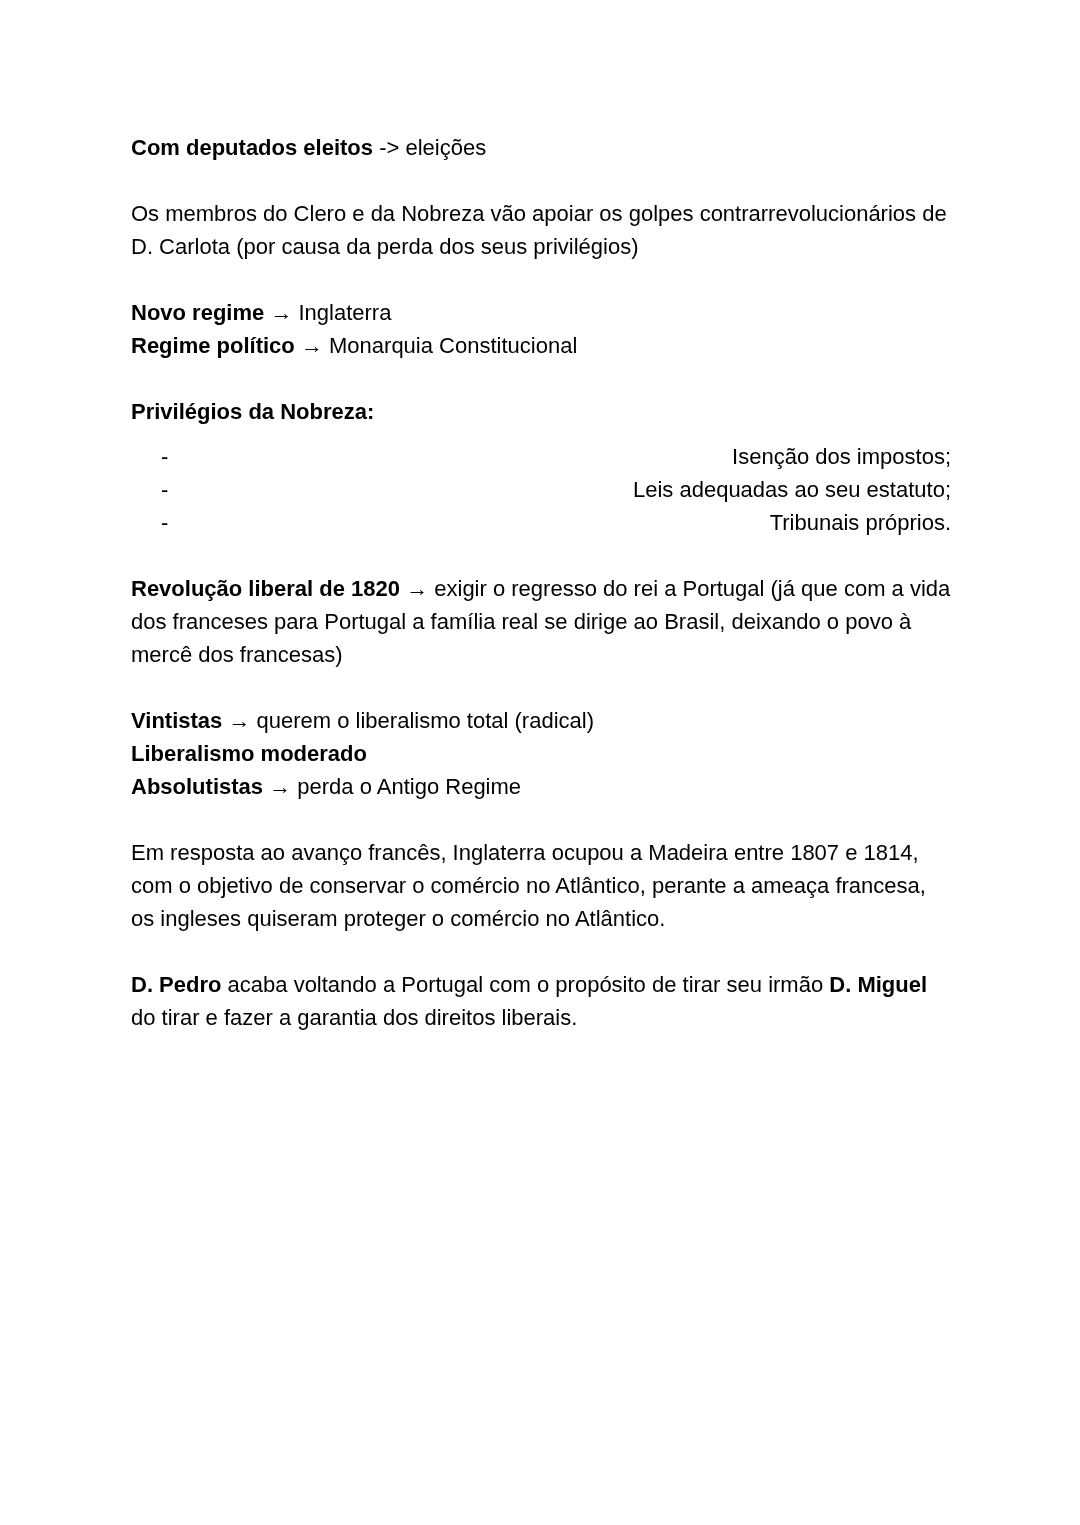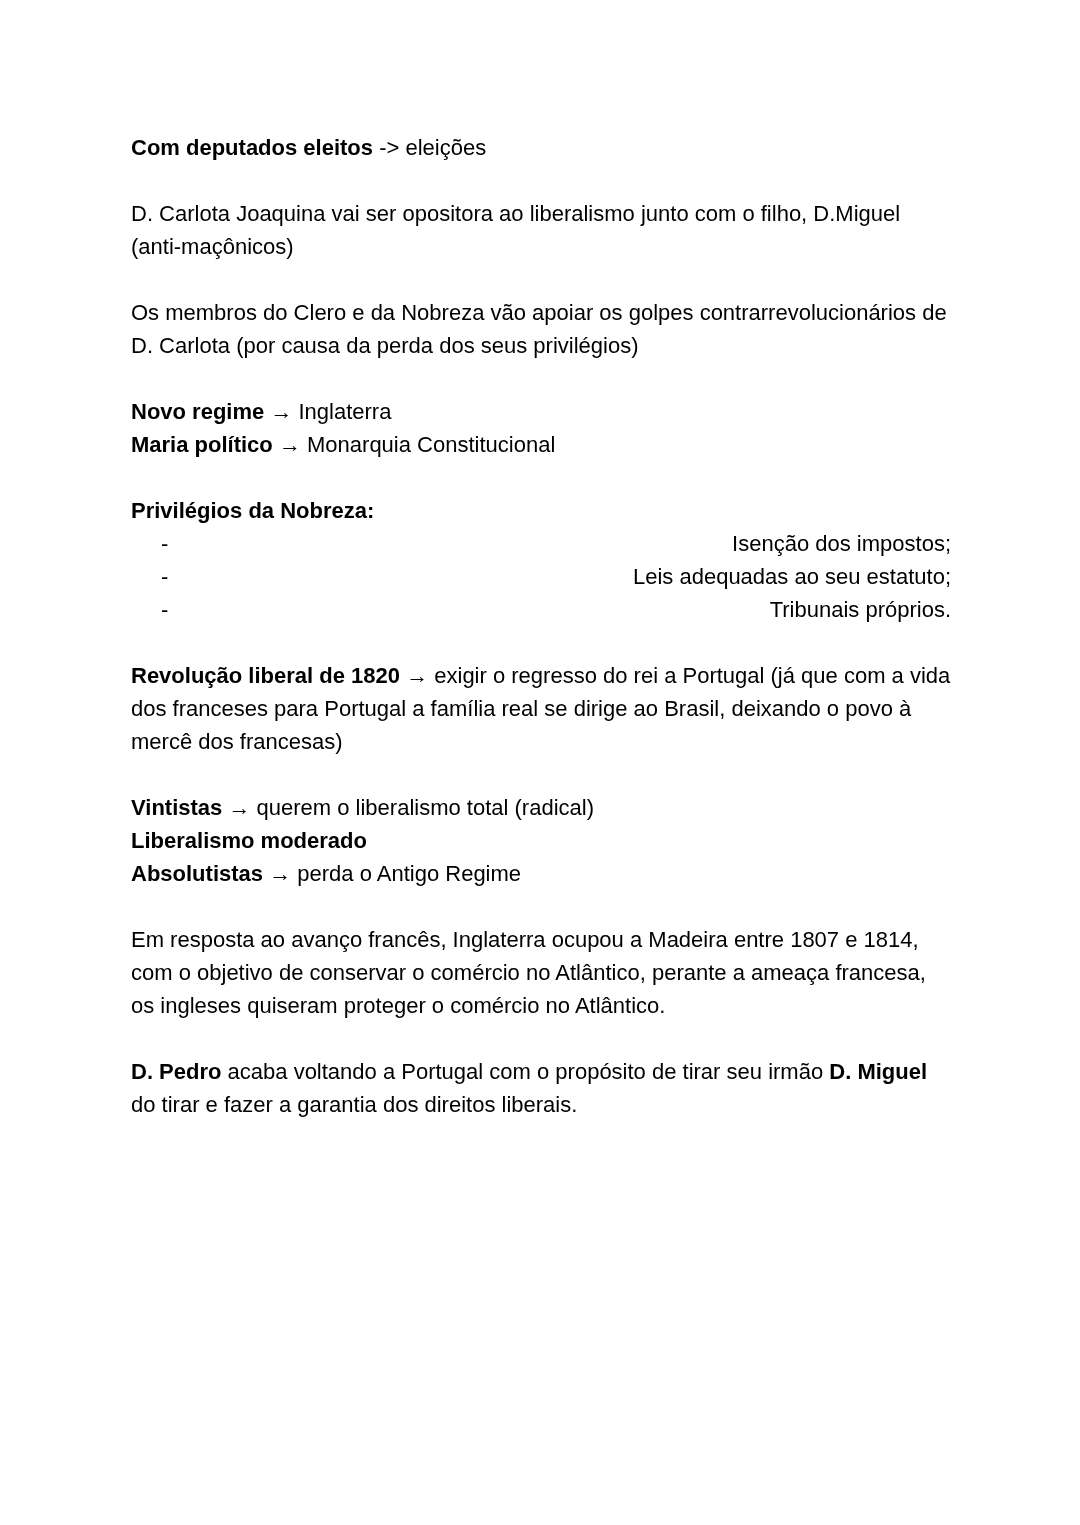--- a/index.html
+++ b/index.html
@@ -24,21 +24,21 @@
   }
   .content {
     font-size: 22px;
     line-height: 33px;
     max-width: 820px;
   }
   .block {
     margin: 0 0 33px 0;
   }
   .block.tight {
-    margin-bottom: 0;
+    margin-bottom: 12px;
   }
   .bold {
     font-weight: bold;
   }
   .list .list-item {
     display: flex;
     padding-left: 30px;
   }
   .list .marker {
     flex: 0 0 32px;
@@ -51,28 +51,25 @@
 </style>
 </head>
 <body>
 
 <div class="page">
   <div class="content">
       <div class="block paragraph">
         <div class="line"><span class="bold">Com deputados eleitos</span><span class="regular"> -&gt; eleições</span></div>
       </div>
       <div class="block paragraph">
-        <div class="line"><span class="regular">D. Carlota Joaquina vai ser opositora ao liberalismo junto com o filho, D.Miguel (anti-maçônicos)</span></div>
-      </div>
-      <div class="block paragraph">
         <div class="line"><span class="regular">Os membros do Clero e da Nobreza vão apoiar os golpes contrarrevolucionários de D. Carlota (por causa da perda dos seus privilégios)</span></div>
       </div>
       <div class="block paragraph">
         <div class="line"><span class="bold">Novo regime</span><span class="regular"> → Inglaterra</span></div>
-        <div class="line"><span class="bold">Maria político</span><span class="regular"> → Monarquia Constitucional</span></div>
+        <div class="line"><span class="bold">Regime político</span><span class="regular"> → Monarquia Constitucional</span></div>
       </div>
       <div class="block paragraph tight">
         <div class="line"><span class="bold">Privilégios da Nobreza:</span></div>
       </div>
       <div class="block list">
         <div class="list-item">
           <span class="marker">-</span>
           <span class="item-text">Isenção dos impostos;</span>
         </div>
         <div class="list-item">

